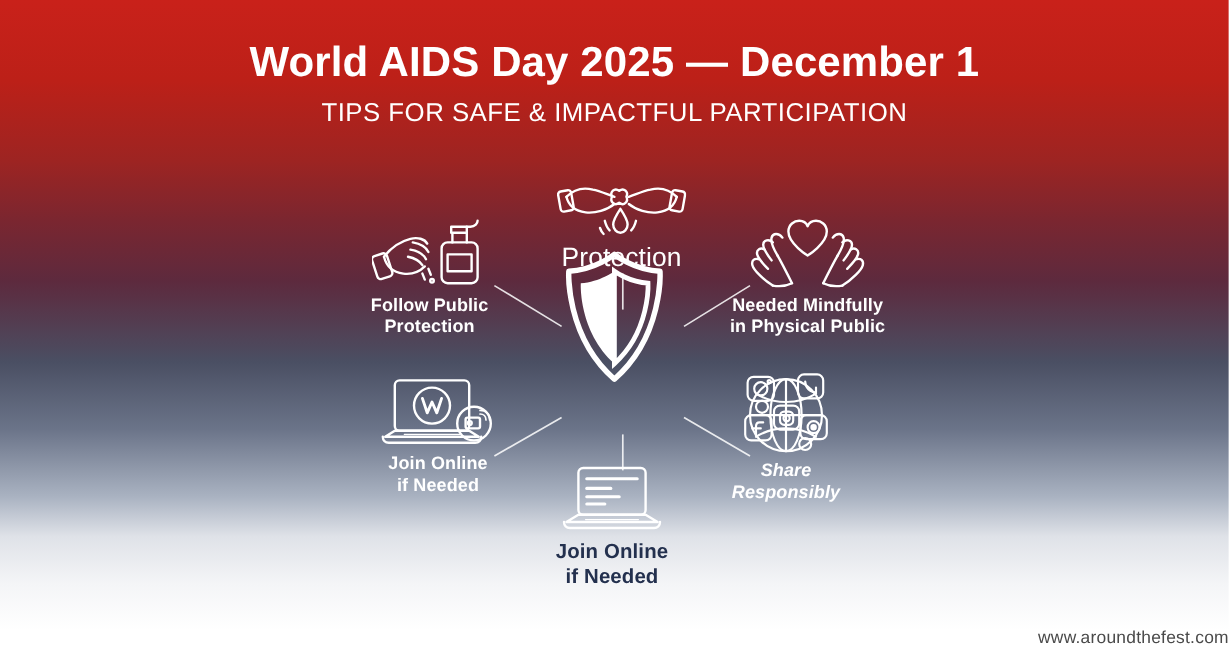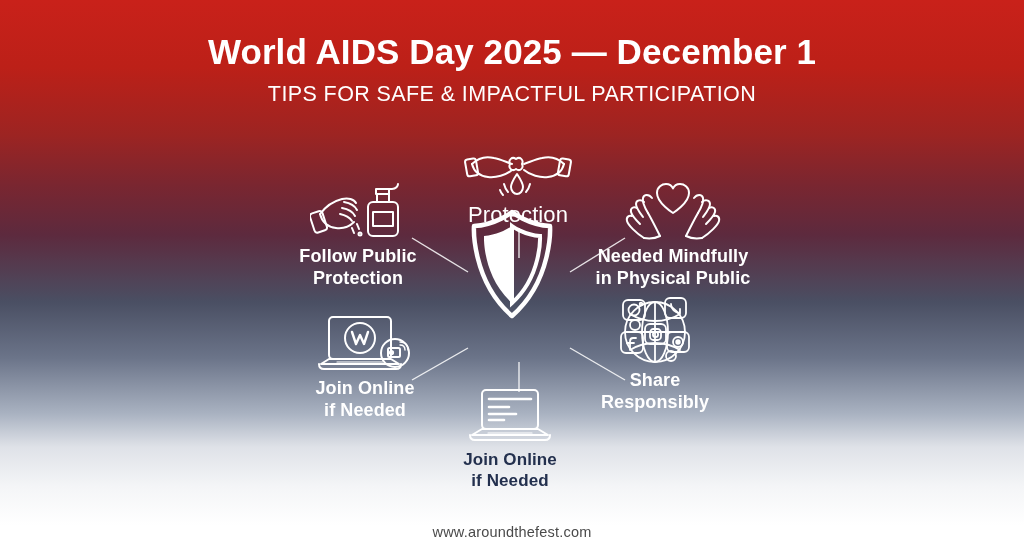--- a/index.html
+++ b/index.html
@@ -72,21 +72,21 @@
     width: 210px;
     margin-left: -105px;
     text-align: center;
   }
   .node .icon {
     display: block;
     margin: 0 auto;
   }
   .node .label {
     margin-top: 4px;
-    font-size: 18px;
+    font-size: 15px;
     font-weight: bold;
     color: #ffffff;
     line-height: 1.22;
     letter-spacing: 0.1px;
   }
 
   
   #center-node {
     position: absolute;
     left: 512px;
@@ -101,34 +101,34 @@
   #node-protection { left: 518px; top: 142px; }
   #node-protection .label {
     font-size: 22px;
     font-weight: normal;
     margin-top: 2px;
   }
 
   #node-guidelines { left: 358px; top: 180px; }
   #node-engage    { left: 673px; top: 180px; }
   #node-join-left { left: 365px; top: 312px; }
-  #node-share     { left: 655px; top: 294px; }
+  #node-share     { left: 655px; top: 308px; font-style: italic; }
 
   #node-join-bottom { left: 510px; top: 386px; }
   #node-join-bottom .label {
     color: #23304e;
     font-size: 17px;
   }
 
   
   #footer {
     position: absolute;
     left: 0; right: 0;
     bottom: 19px;
-    text-align: center;
+    text-align: right;
     font-size: 14.5px;
     color: #4a4a4a;
     letter-spacing: 0.2px;
   }
 </style>
 </head>
 <body>
 
 <div id="poster">
 

